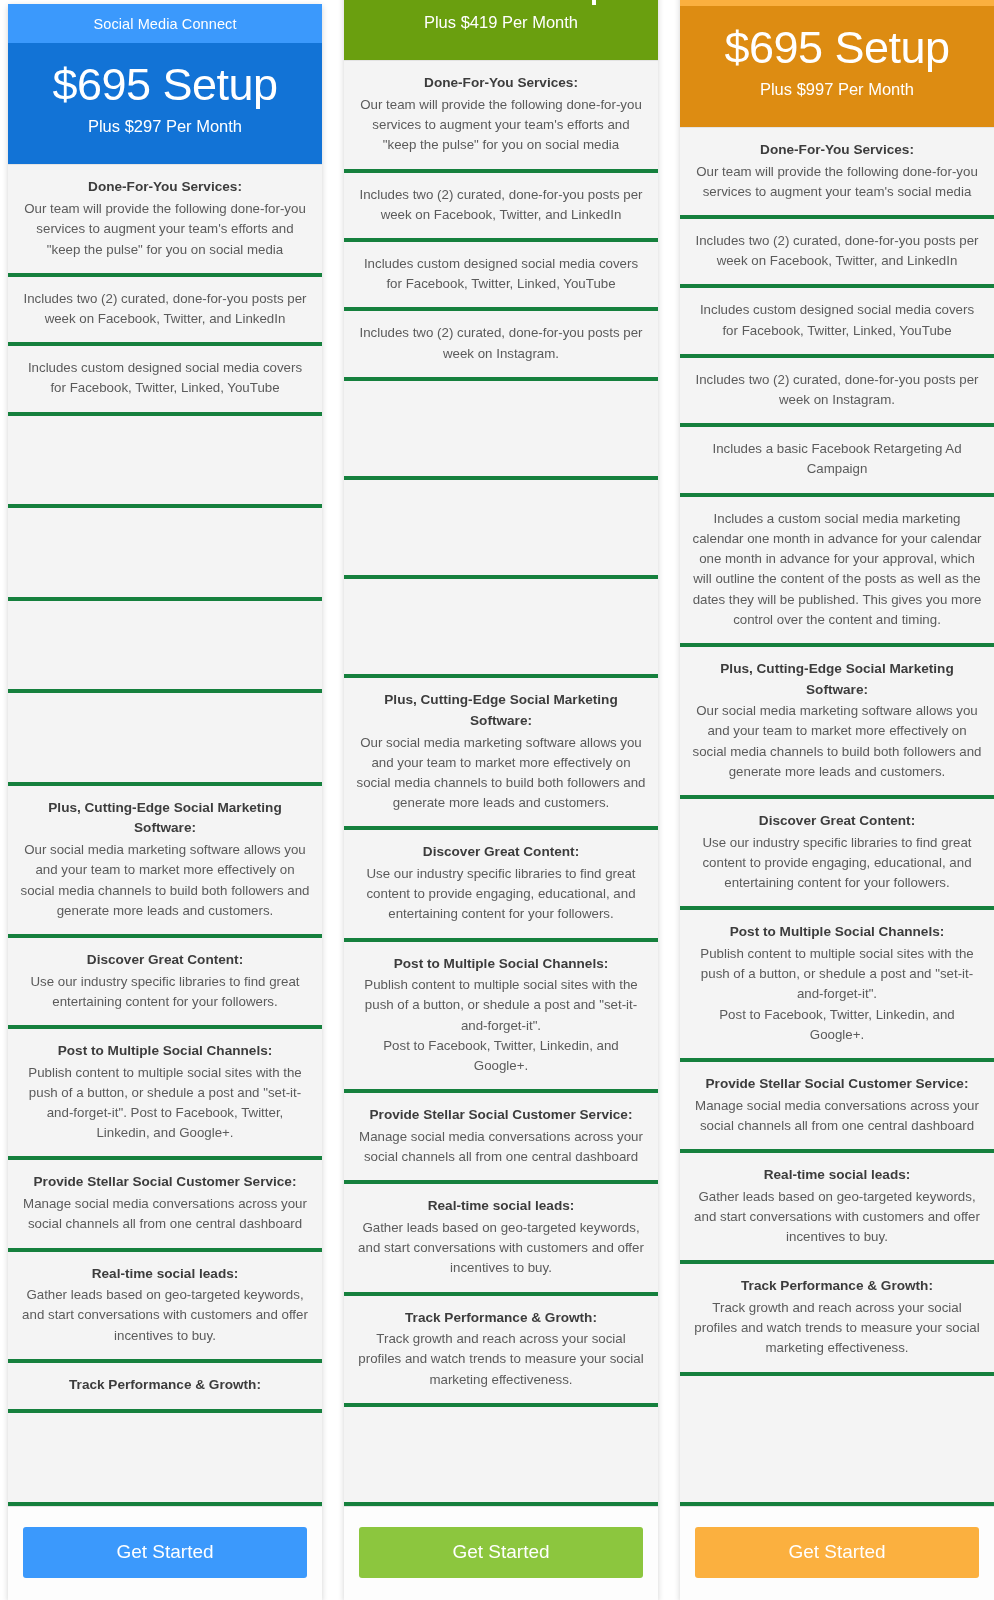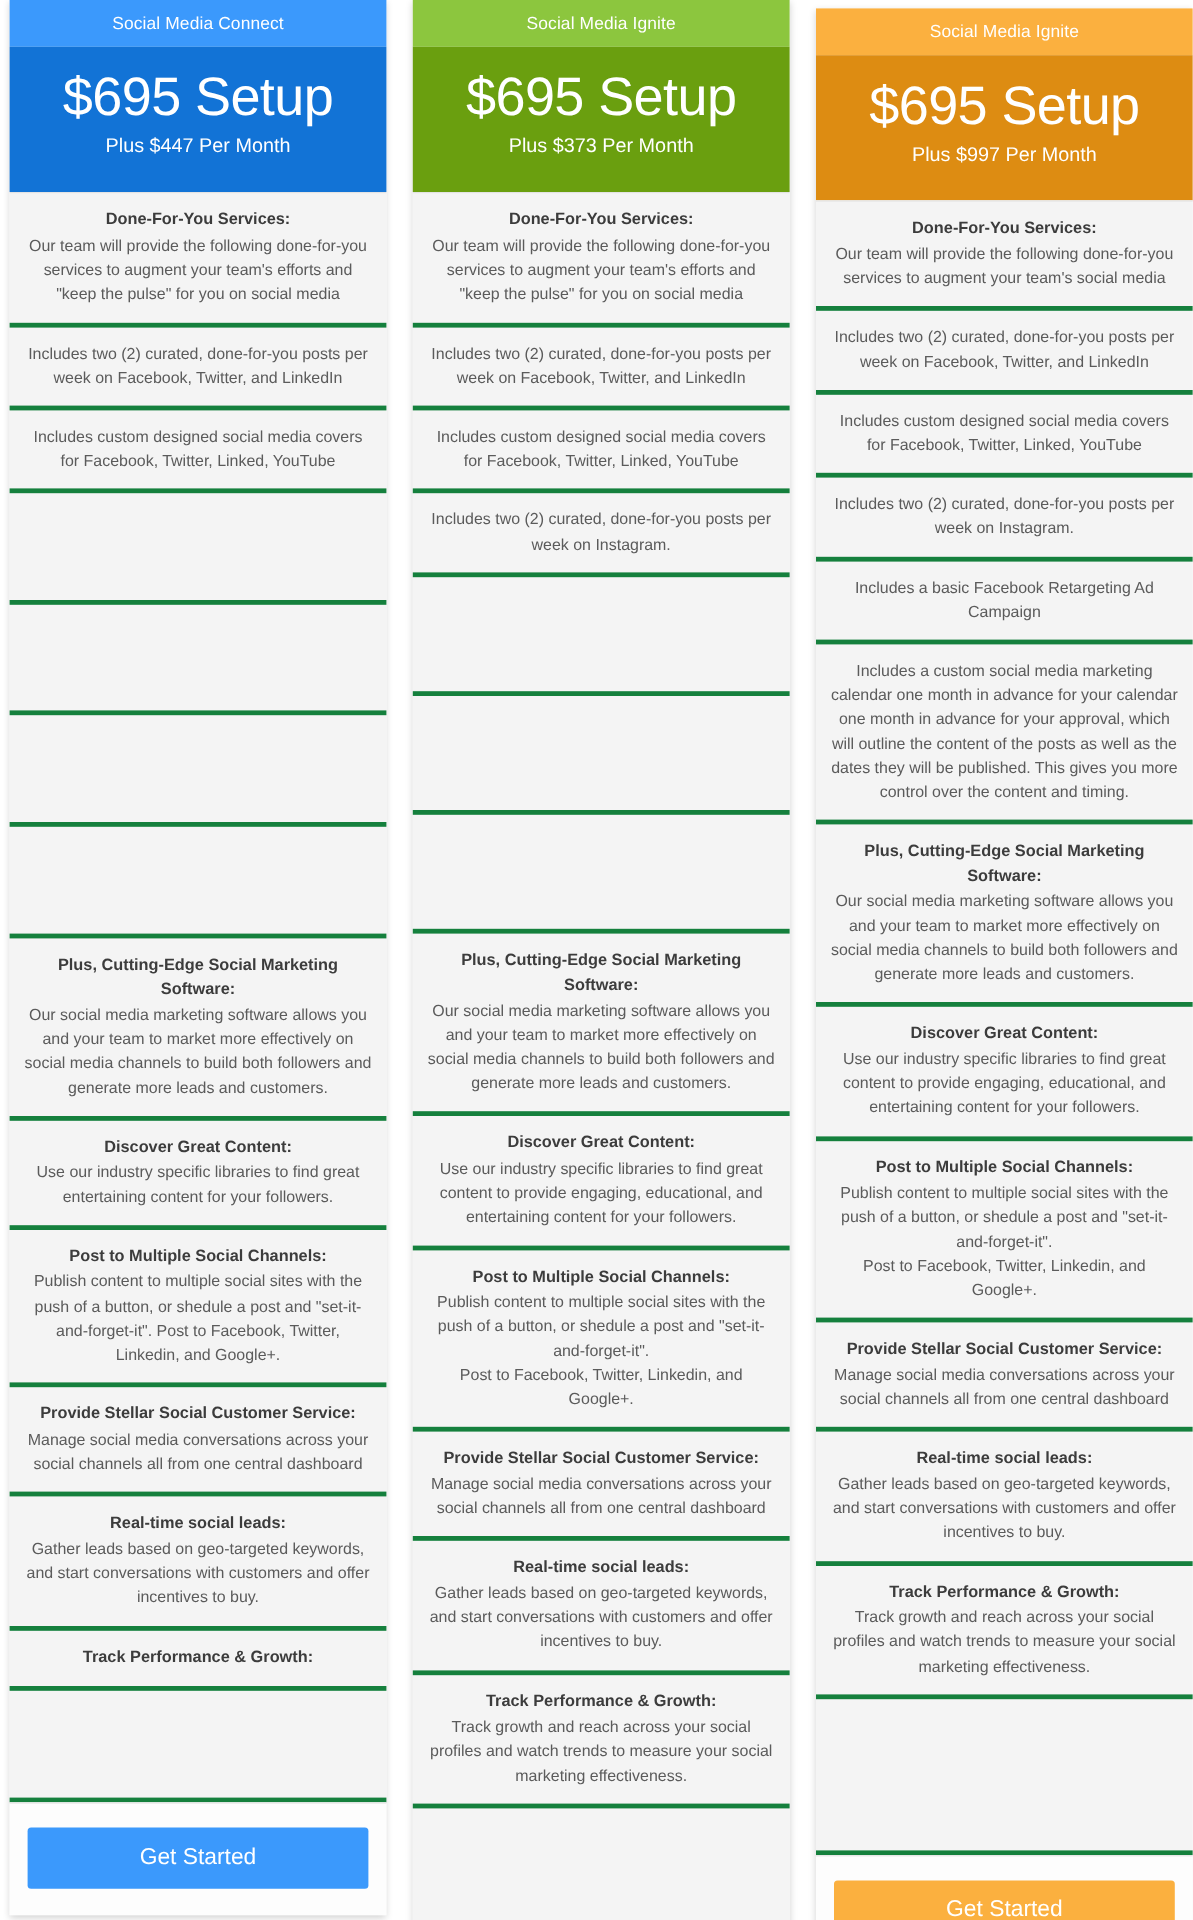--- a/index.html
+++ b/index.html
@@ -8,21 +8,21 @@
     height: 1600px;
     background: #ffffff;
     font-family: "Liberation Sans", sans-serif;
     overflow: hidden;
   }
   .pricing-table {
     position: relative;
     width: 994px;
     height: 1600px;
     display: flex;
-    align-items: flex-start;
+    align-items: flex-end;
   }
   .plan {
     position: relative;
     background: #ffffff;
     box-shadow: 0 2px 6px rgba(0,0,0,0.18);
   }
   .plan-1 { width: 314px; margin-left: 8px; margin-top: 0px; }
   .plan-2 { width: 314px; margin-left: 22px; margin-top: 0px; }
   .plan-3 { width: 314px; margin-left: 22px; margin-top: 7px; }
 
@@ -100,21 +100,21 @@
 </style>
 </head>
 <body>
 
 <div class="pricing-table">
 
   <div class="plan plan-1 theme-blue">
     <div class="plan-name">Social Media Connect</div>
     <div class="plan-price-box">
       <div class="plan-price">$695 Setup</div>
-      <div class="plan-sub">Plus $447 Per Month</div>
+      <div class="plan-sub">Plus $297 Per Month</div>
     </div>
     <div class="features">
         <div class="feature"><span class="f-title">Done-For-You Services:</span><span>Our team will provide the following done-for-you services to augment your team's efforts and "keep the pulse" for you on social media</span></div>
         <div class="feature"><span>Includes two (2) curated, done-for-you posts per week on Facebook, Twitter, and LinkedIn</span></div>
         <div class="feature"><span>Includes custom designed social media covers for Facebook, Twitter, Linked, YouTube</span></div>
         <div class="feature blank" style="height: 92.5719px;">&nbsp;</div>
         <div class="feature blank" style="height: 92.5719px;">&nbsp;</div>
         <div class="feature blank" style="height: 92.5719px;">&nbsp;</div>
         <div class="feature blank" style="height: 92.5719px;">&nbsp;</div>
         <div class="feature"><span class="f-title">Plus, Cutting-Edge Social Marketing Software:</span><span>Our social media marketing software allows you and your team to market more effectively on social media channels to build both followers and generate more leads and customers.</span></div>
@@ -127,21 +127,21 @@
       </div>
     <div class="cta-wrap">
       <button class="cta-button">Get Started</button>
     </div>
   </div>
 
   <div class="plan plan-2 theme-green">
     <div class="plan-name">Social Media Ignite</div>
     <div class="plan-price-box">
       <div class="plan-price">$695 Setup</div>
-      <div class="plan-sub">Plus $373 Per Month</div>
+      <div class="plan-sub">Plus $419 Per Month</div>
     </div>
     <div class="features">
         <div class="feature"><span class="f-title">Done-For-You Services:</span><span>Our team will provide the following done-for-you services to augment your team's efforts and "keep the pulse" for you on social media</span></div>
         <div class="feature"><span>Includes two (2) curated, done-for-you posts per week on Facebook, Twitter, and LinkedIn</span></div>
         <div class="feature"><span>Includes custom designed social media covers for Facebook, Twitter, Linked, YouTube</span></div>
         <div class="feature"><span>Includes two (2) curated, done-for-you posts per week on Instagram.</span></div>
         <div class="feature blank" style="height: 99.1641px;">&nbsp;</div>
         <div class="feature blank" style="height: 99.1641px;">&nbsp;</div>
         <div class="feature blank" style="height: 99.1641px;">&nbsp;</div>
         <div class="feature"><span class="f-title">Plus, Cutting-Edge Social Marketing Software:</span><span>Our social media marketing software allows you and your team to market more effectively on social media channels to build both followers and generate more leads and customers.</span></div>

